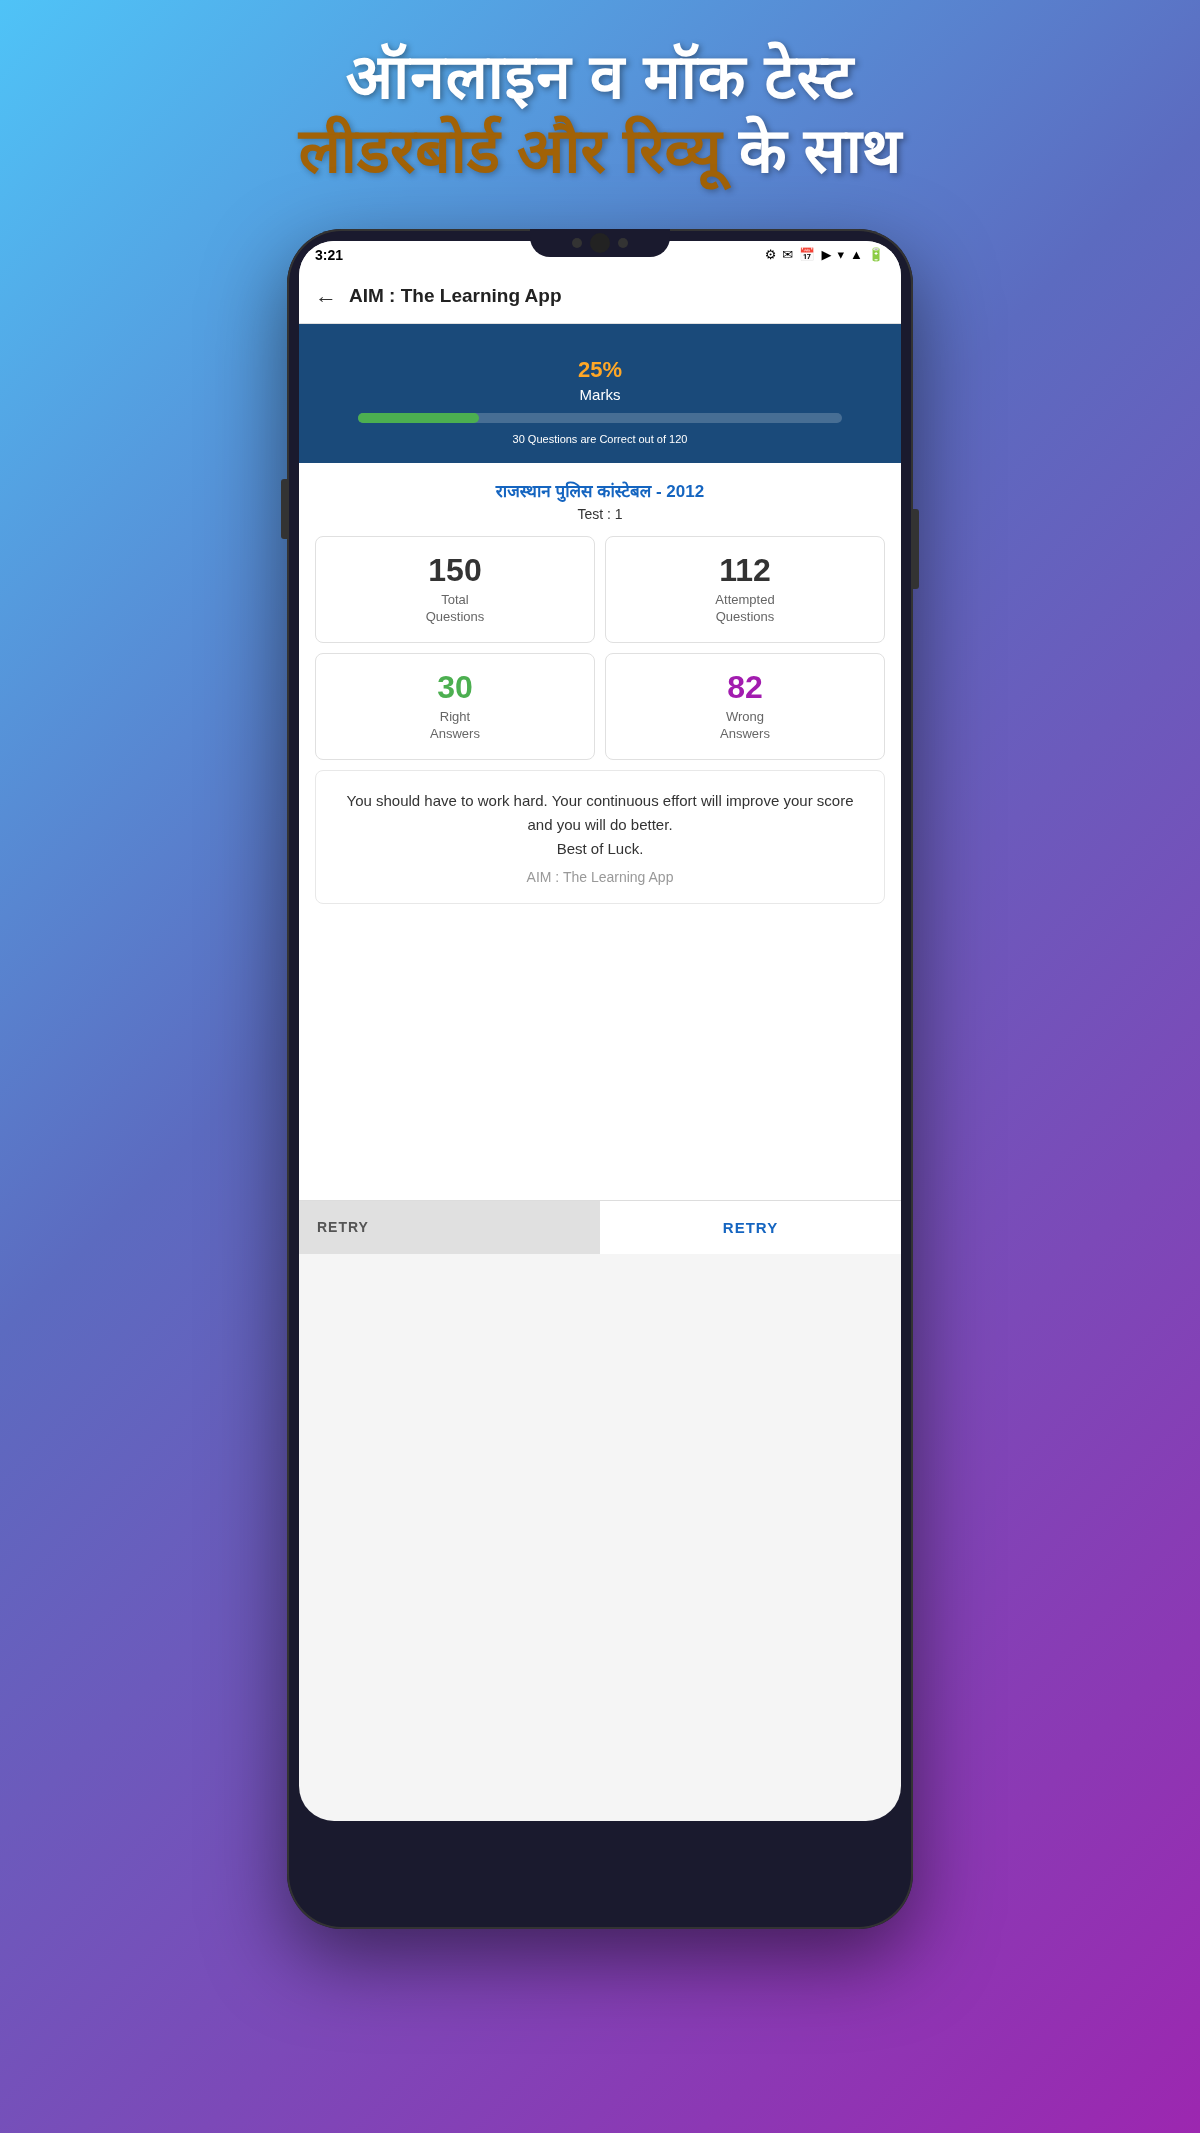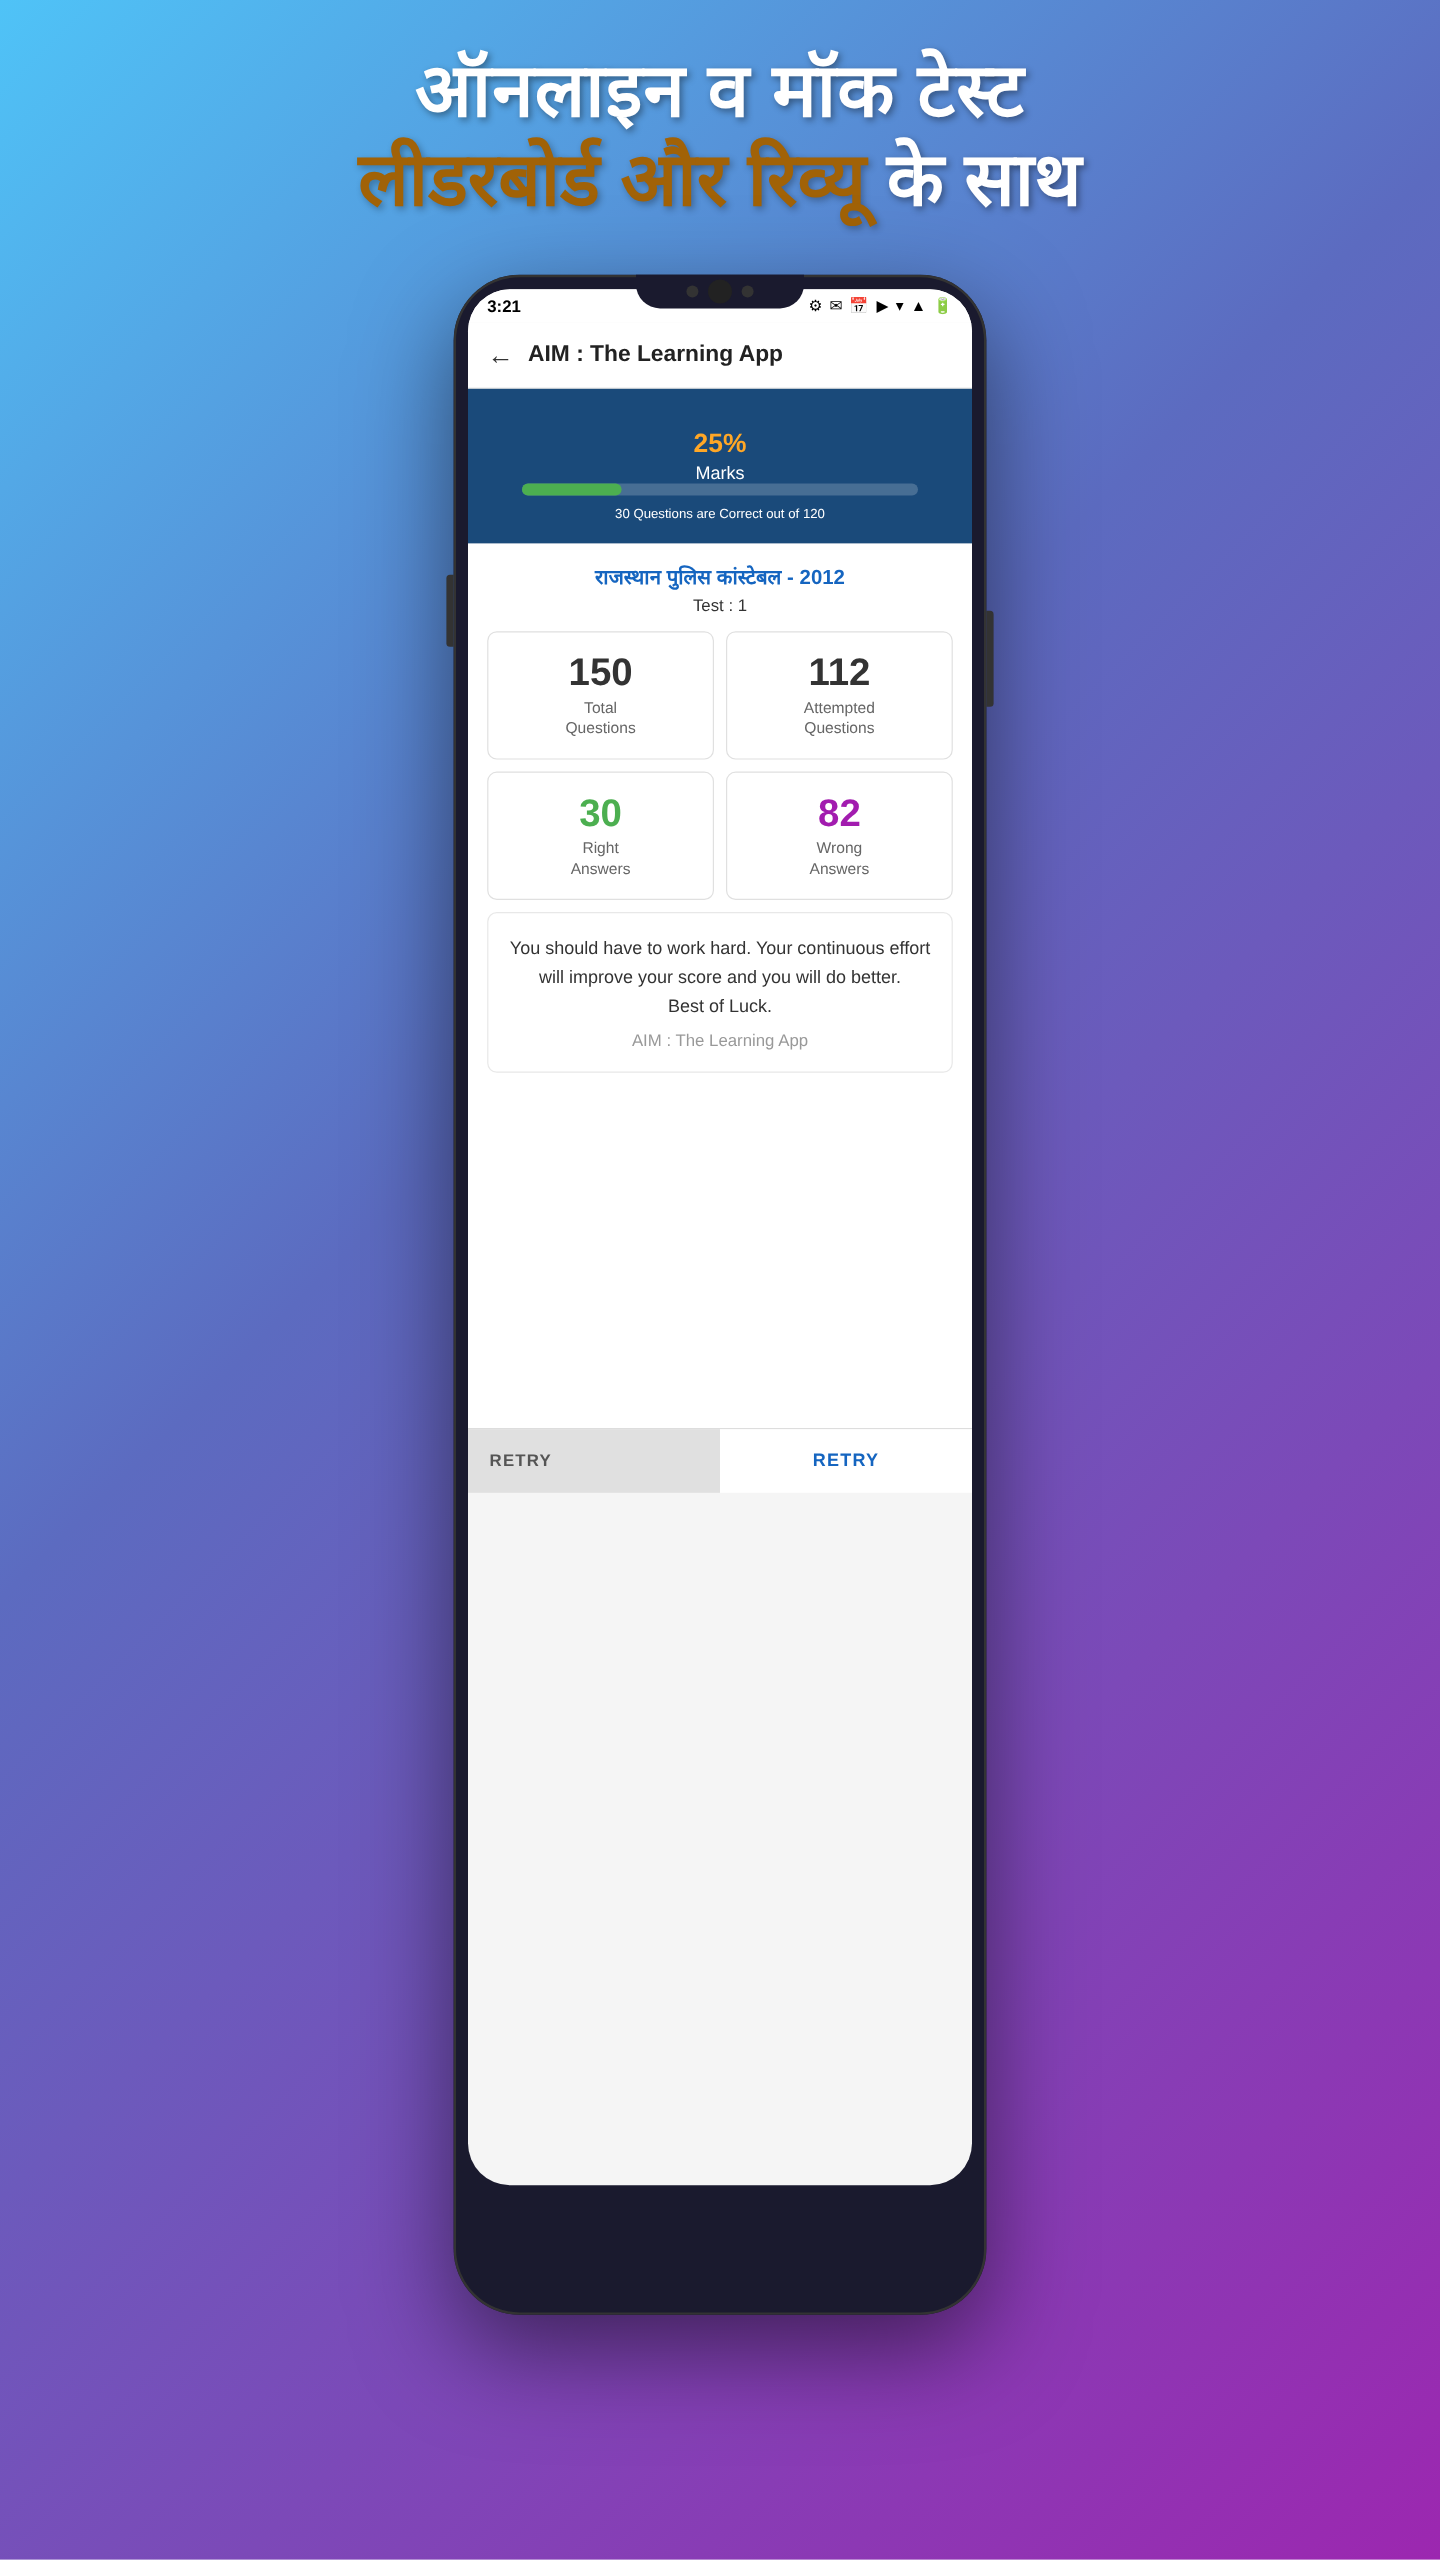--- a/index.html
+++ b/index.html
@@ -43,21 +43,21 @@
       text-shadow: 2px 2px 6px rgba(0,0,0,0.4);
     }
 
     .phone-wrapper {
       display: flex;
       justify-content: center;
       margin-top: 20px;
     }
 
     .phone-frame {
-      width: 444px;
+      width: 626px;
       min-height: 1700px;
       background: #1a1a2e;
       border-radius: 55px;
       padding: 12px;
       box-shadow: 0 30px 80px rgba(0,0,0,0.5), inset 0 0 0 2px #333;
       position: relative;
     }
 
     .notch {
       width: 140px;
@@ -147,20 +147,21 @@
       color: #FFA726;
     }
 
     .score-percent span {
       font-size: 22px;
     }
 
     .score-label {
       color: white;
       font-size: 15px;
+      margin-bottom: 10px;
     }
 
     .progress-bar-container {
       background: rgba(255,255,255,0.2);
       border-radius: 10px;
       height: 10px;
       width: 85%;
       margin: 0 auto 10px;
     }
 

